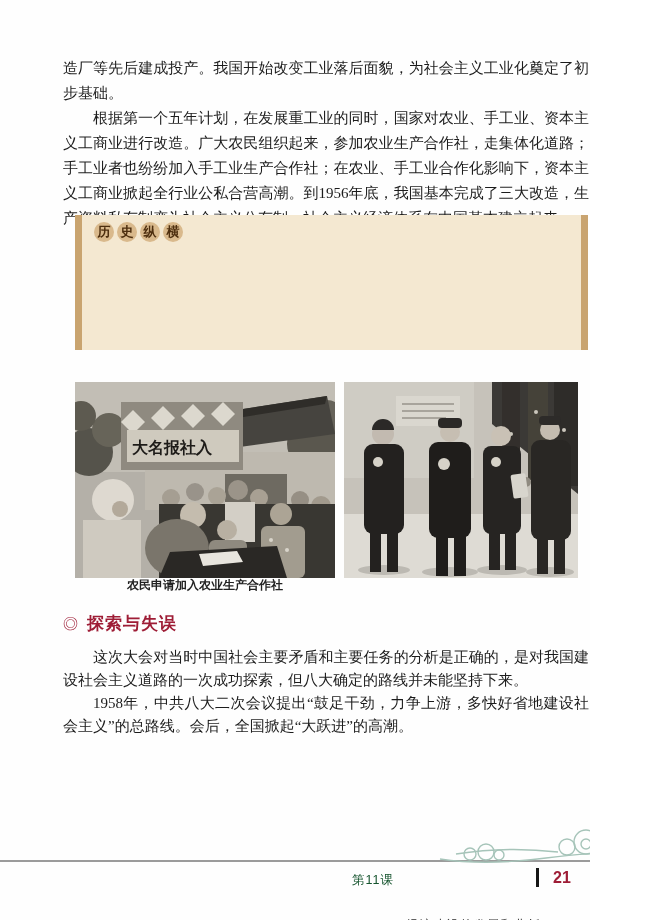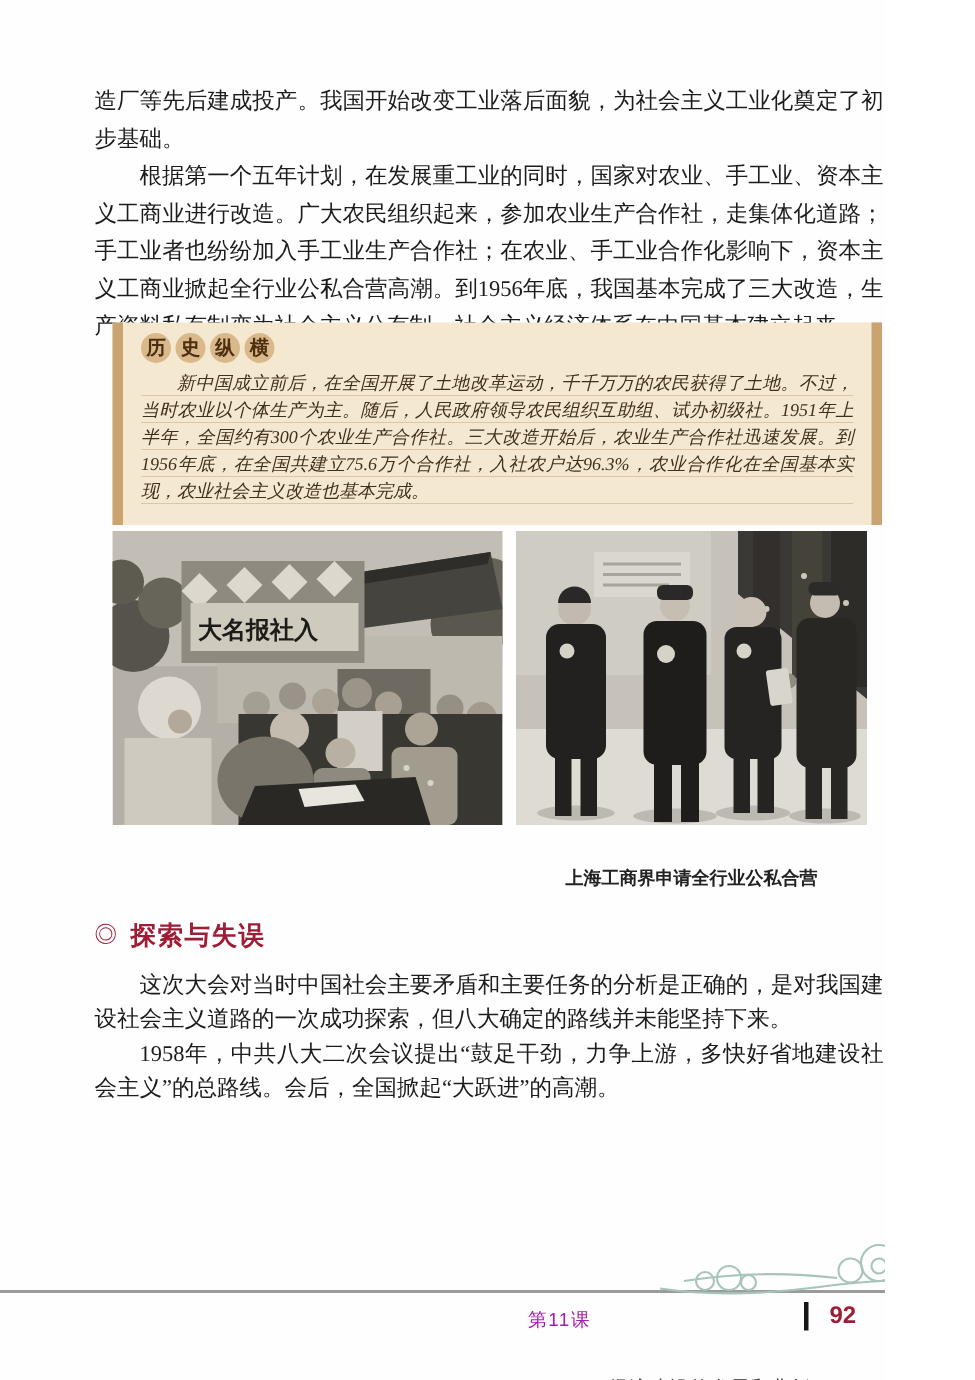--- a/index.html
+++ b/index.html
@@ -20,40 +20,40 @@
   .hbox-title{display:flex;gap:3px;margin-bottom:4px;}
   .badge{width:20px;height:20px;border-radius:50%;background:#d9b98c;
          color:#4d2e0e;font-weight:bold;font-size:13px;line-height:20px;
          text-align:center;font-family:"Liberation Serif",serif;}
   .hbox-body{font-size:12px;line-height:18px;text-align:justify;text-indent:2em;
              color:#40301a;font-style:italic;
              background:repeating-linear-gradient(to bottom,
                 transparent 0px,transparent 17px,#dcc7a0 17px,#dcc7a0 18px);}
 
   
-  .photo{position:absolute;top:354px;height:196px;}
+  .photo{position:absolute;top:382px;height:196px;}
   .photo svg{display:block;width:100%;height:100%;}
   .caption{position:absolute;top:577px;font-size:12px;font-weight:bold;
            color:#222;text-align:center;font-family:"Liberation Serif",serif;}
 
   
   .sec-head{position:absolute;left:63px;top:612px;display:flex;align-items:center;gap:9px;
             color:#9e1d36;font-family:"Liberation Sans",sans-serif;}
   .sec-marker{font-size:15px;line-height:1;}
   .sec-title{font-size:17px;font-weight:bold;letter-spacing:1px;}
 
   
   .mains{position:absolute;left:63px;top:646px;width:526px;
          font-size:15px;line-height:23px;text-align:justify;}
   .mains p{margin:0;text-indent:2em;}
 
   
   .footer-line{position:absolute;left:0;top:860px;width:650px;height:2px;background:#9b9b9b;}
   .cloud{position:absolute;left:436px;top:826px;width:208px;height:42px;}
-  .footer-lesson{position:absolute;left:352px;top:872px;font-size:12.5px;color:#a21caf;
+  .footer-lesson{position:absolute;left:352px;top:872px;font-size:12.5px;color:#14532d;
                  font-family:"Liberation Sans",sans-serif;letter-spacing:1px;}
   .footer-title{position:absolute;left:406px;top:872px;font-size:12.5px;color:#2c2c2c;
                 font-family:"Liberation Sans",sans-serif;letter-spacing:1px;margin-top:45px;}
   .footer-bar{position:absolute;left:536px;top:868px;width:3px;height:19px;background:#161616;}
   .page-num{position:absolute;left:553px;top:869px;font-size:16px;font-weight:bold;
             color:#9e1d36;font-family:"Liberation Sans",sans-serif;}
 </style>
 </head>
 <body>
 
@@ -65,21 +65,20 @@
   </div>
 
   <div class="hbox">
     <div class="hbox-inner">
       <div class="hbox-title">
         <span class="badge">历</span>
         <span class="badge">史</span>
         <span class="badge">纵</span>
         <span class="badge">横</span>
       </div>
-      <div class="hbox-body">新中国成立前后，在全国开展了土地改革运动，千千万万的农民获得了土地。不过，当时农业以个体生产为主。随后，人民政府领导农民组织互助组、试办初级社。1951年上半年，全国约有300个农业生产合作社。三大改造开始后，农业生产合作社迅速发展。到1956年底，在全国共建立75.6万个合作社，入社农户达96.3%，农业合作化在全国基本实现，农业社会主义改造也基本完成。</div>
     </div>
   </div>
 
   <div class="photo" style="left:75px;width:260px;">
     <svg viewBox="0 0 260 196" preserveAspectRatio="none">
       <rect x="0" y="0" width="260" height="196" fill="#b4b0a8"></rect>
       <rect x="0" y="0" width="260" height="90" fill="#c2beb5"></rect>
 
       <g>
         <circle cx="14" cy="70" r="24" fill="#55534b"></circle>
@@ -195,21 +194,21 @@
         <ellipse cx="206" cy="190" rx="24" ry="5" fill="#bcb9b2"></ellipse>
         <circle cx="206" cy="48" r="10" fill="#c4bcb0"></circle>
         <rect x="195" y="34" width="22" height="9" rx="4" fill="#2d2b29"></rect>
         <rect x="187" y="58" width="40" height="100" rx="9" fill="#292724"></rect>
         <rect x="193" y="156" width="11" height="36" fill="#292724"></rect>
         <rect x="210" y="156" width="11" height="36" fill="#292724"></rect>
       </g>
     </svg>
   </div>
 
-  <div class="caption" style="left:344px;width:234px;">上海工商界申请全行业公私合营</div>
+  <div class="caption" style="left:75px;width:260px;">农民申请加入农业生产合作社</div>
 
   <div class="sec-head">
     <span class="sec-marker">◎</span>
     <span class="sec-title">探索与失误</span>
   </div>
 
   <div class="mains">
     <p>这次大会对当时中国社会主要矛盾和主要任务的分析是正确的，是对我国建设社会主义道路的一次成功探索，但八大确定的路线并未能坚持下来。</p>
     <p>1958年，中共八大二次会议提出“鼓足干劲，力争上游，多快好省地建设社会主义”的总路线。会后，全国掀起“大跃进”的高潮。</p>
   </div>
@@ -225,15 +224,15 @@
       <circle cx="34" cy="28" r="6"></circle>
       <circle cx="63" cy="29" r="5"></circle>
       <path d="M4,33 Q50,40 110,32 T204,30"></path>
       <path d="M20,28 Q70,20 122,26"></path>
       <path d="M160,30 Q180,38 200,33"></path>
     </g>
   </svg>
   <span class="footer-lesson">第11课</span>
   <span class="footer-title">经济建设的发展和曲折</span>
   <div class="footer-bar"></div>
-  <span class="page-num">92</span>
+  <span class="page-num">21</span>
 
 </div>
 
 </body></html>

